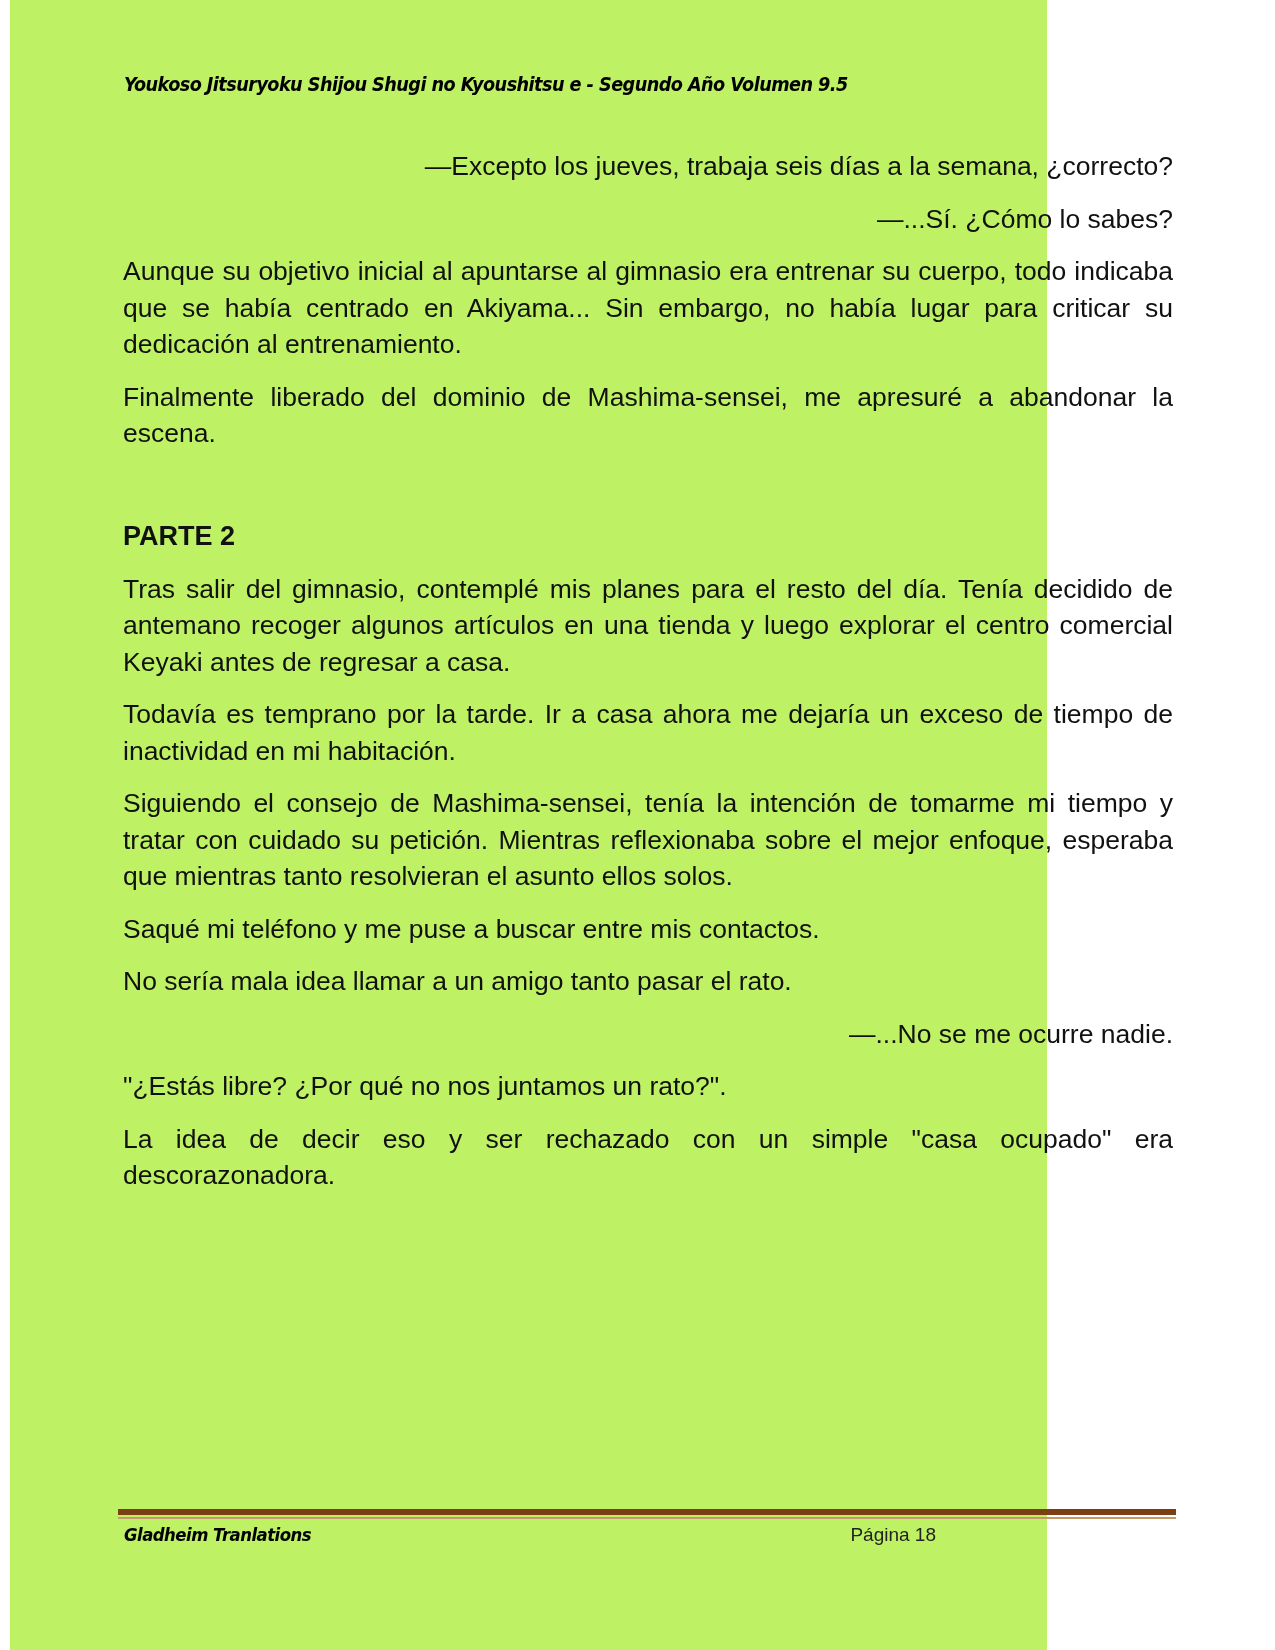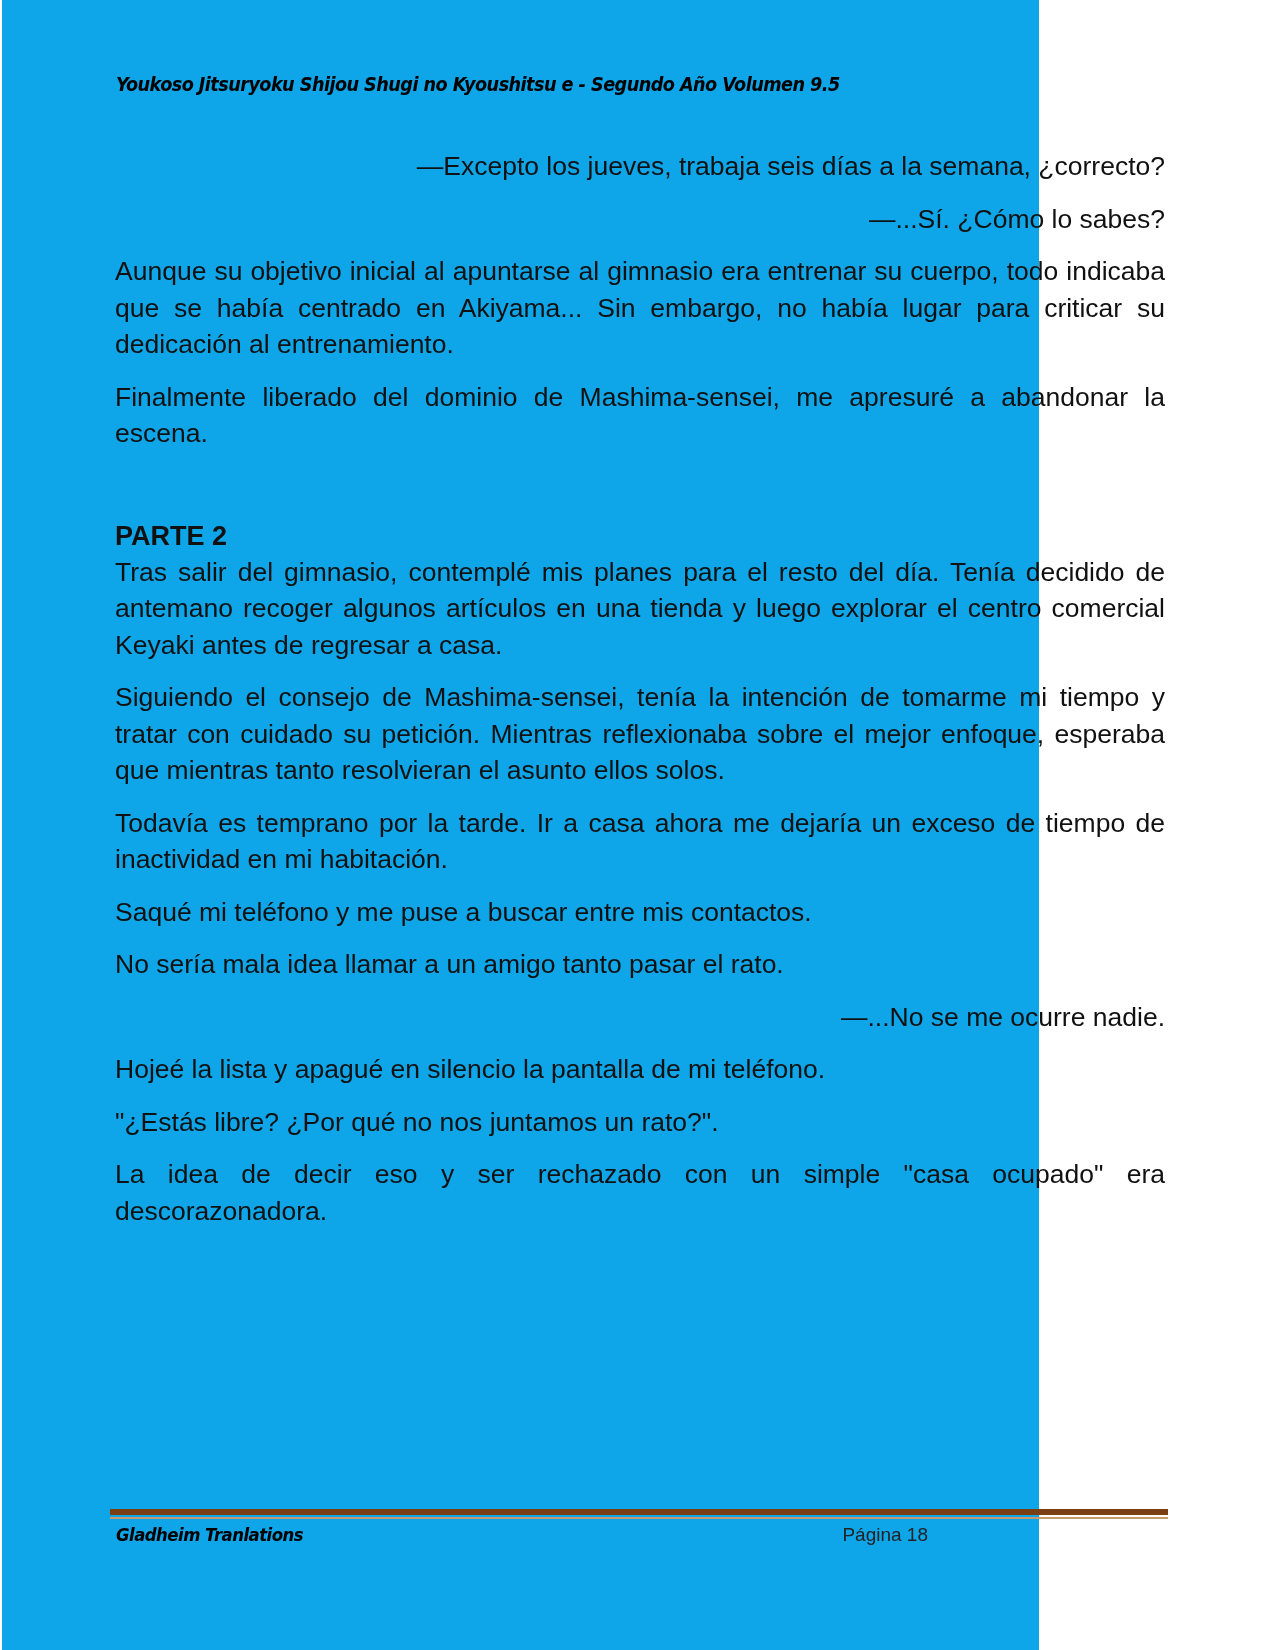--- a/index.html
+++ b/index.html
@@ -1,37 +1,37 @@
 <!DOCTYPE html>
 <html><head>
   <meta charset="utf-8">
   <style>
     html, body { margin: 0; padding: 0; background: #ffffff; }
     body { width: 1275px; height: 1650px; position: relative; overflow: hidden; }
-    .page { position: absolute; left: 2px; top: 0; width: 1037px; height: 1650px; background: #0ea5e9; }
+    .page { position: absolute; left: 10px; top: 0; width: 1037px; height: 1650px; background: #bef264; }
 
     .running-header {
       position: absolute; left: 114px; top: 73px;
       font-family: "DejaVu Sans", sans-serif;
       font-weight: bold; font-style: italic;
       font-size: 19px; letter-spacing: -0.6px;
       color: #000; white-space: nowrap;
       transform: scaleX(0.93); transform-origin: left top;
     }
 
     .body {
       position: absolute; left: 113px; top: 148px; width: 1050px;
       font-family: "Liberation Sans", sans-serif;
       font-size: 26.5px; line-height: 36.5px; color: #111;
     }
     .p { margin: 0 0 16px 0; text-align: justify; }
     .p.dlg { padding-left: 74px; text-align: right; }
     .heading {
       font-family: "Liberation Sans", sans-serif; font-weight: bold;
-      font-size: 27px; margin: 66px 0 0 0; line-height: 36px;
+      font-size: 27px; margin: 66px 0 17px 0; line-height: 36px;
     }
 
     .footer-rule-thick {
       position: absolute; left: 108px; top: 1509px; width: 1058px; height: 6px;
       background: #7b3f14;
     }
     .footer-rule-thin {
       position: absolute; left: 108px; top: 1517px; width: 1058px; height: 2px;
       background: #c49a6c;
     }
@@ -57,26 +57,25 @@
 
   <div class="body">
     <p class="p dlg">—Excepto los jueves, trabaja seis días a la semana, ¿correcto?</p>
     <p class="p dlg">—...Sí. ¿Cómo lo sabes?</p>
     <p class="p">Aunque su objetivo inicial al apuntarse al gimnasio era entrenar su cuerpo, todo indicaba que se había centrado en Akiyama... Sin embargo, no había lugar para criticar su dedicación al entrenamiento.</p>
     <p class="p">Finalmente liberado del dominio de Mashima-sensei, me apresuré a abandonar la escena.</p>
 
     <div class="heading">PARTE 2</div>
 
     <p class="p">Tras salir del gimnasio, contemplé mis planes para el resto del día. Tenía decidido de antemano recoger algunos artículos en una tienda y luego explorar el centro comercial Keyaki antes de regresar a casa.</p>
+    <p class="p">Todavía es temprano por la tarde. Ir a casa ahora me dejaría un exceso de tiempo de inactividad en mi habitación.</p>
     <p class="p">Siguiendo el consejo de Mashima-sensei, tenía la intención de tomarme mi tiempo y tratar con cuidado su petición. Mientras reflexionaba sobre el mejor enfoque, esperaba que mientras tanto resolvieran el asunto ellos solos.</p>
-    <p class="p">Todavía es temprano por la tarde. Ir a casa ahora me dejaría un exceso de tiempo de inactividad en mi habitación.</p>
     <p class="p">Saqué mi teléfono y me puse a buscar entre mis contactos.</p>
     <p class="p">No sería mala idea llamar a un amigo tanto pasar el rato.</p>
     <p class="p dlg">—...No se me ocurre nadie.</p>
-    <p class="p">Hojeé la lista y apagué en silencio la pantalla de mi teléfono.</p>
     <p class="p">"¿Estás libre? ¿Por qué no nos juntamos un rato?".</p>
     <p class="p">La idea de decir eso y ser rechazado con un simple "casa ocupado" era descorazonadora.</p>
   </div>
 
   <div class="footer-rule-thick"></div>
   <div class="footer-rule-thin"></div>
 
   <div class="footer-left">Gladheim Tranlations</div>
   <div class="footer-right">
     <span>Página</span>

